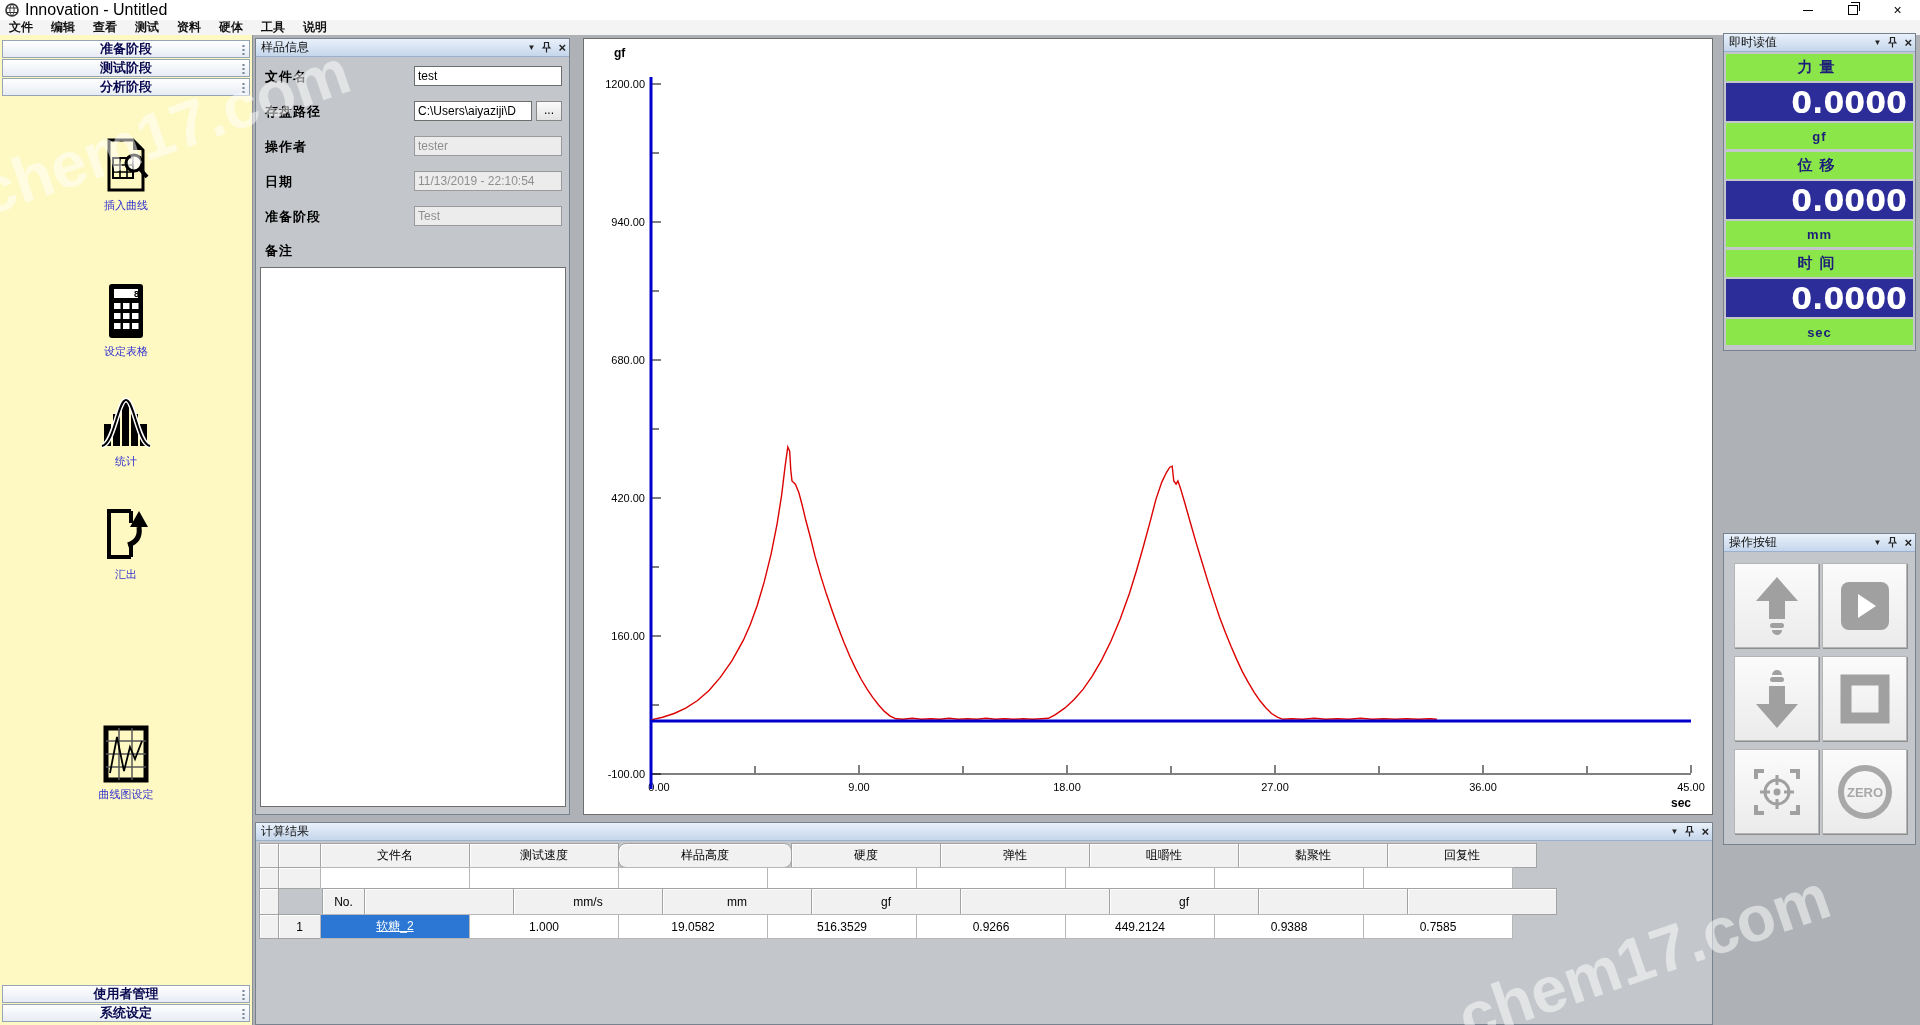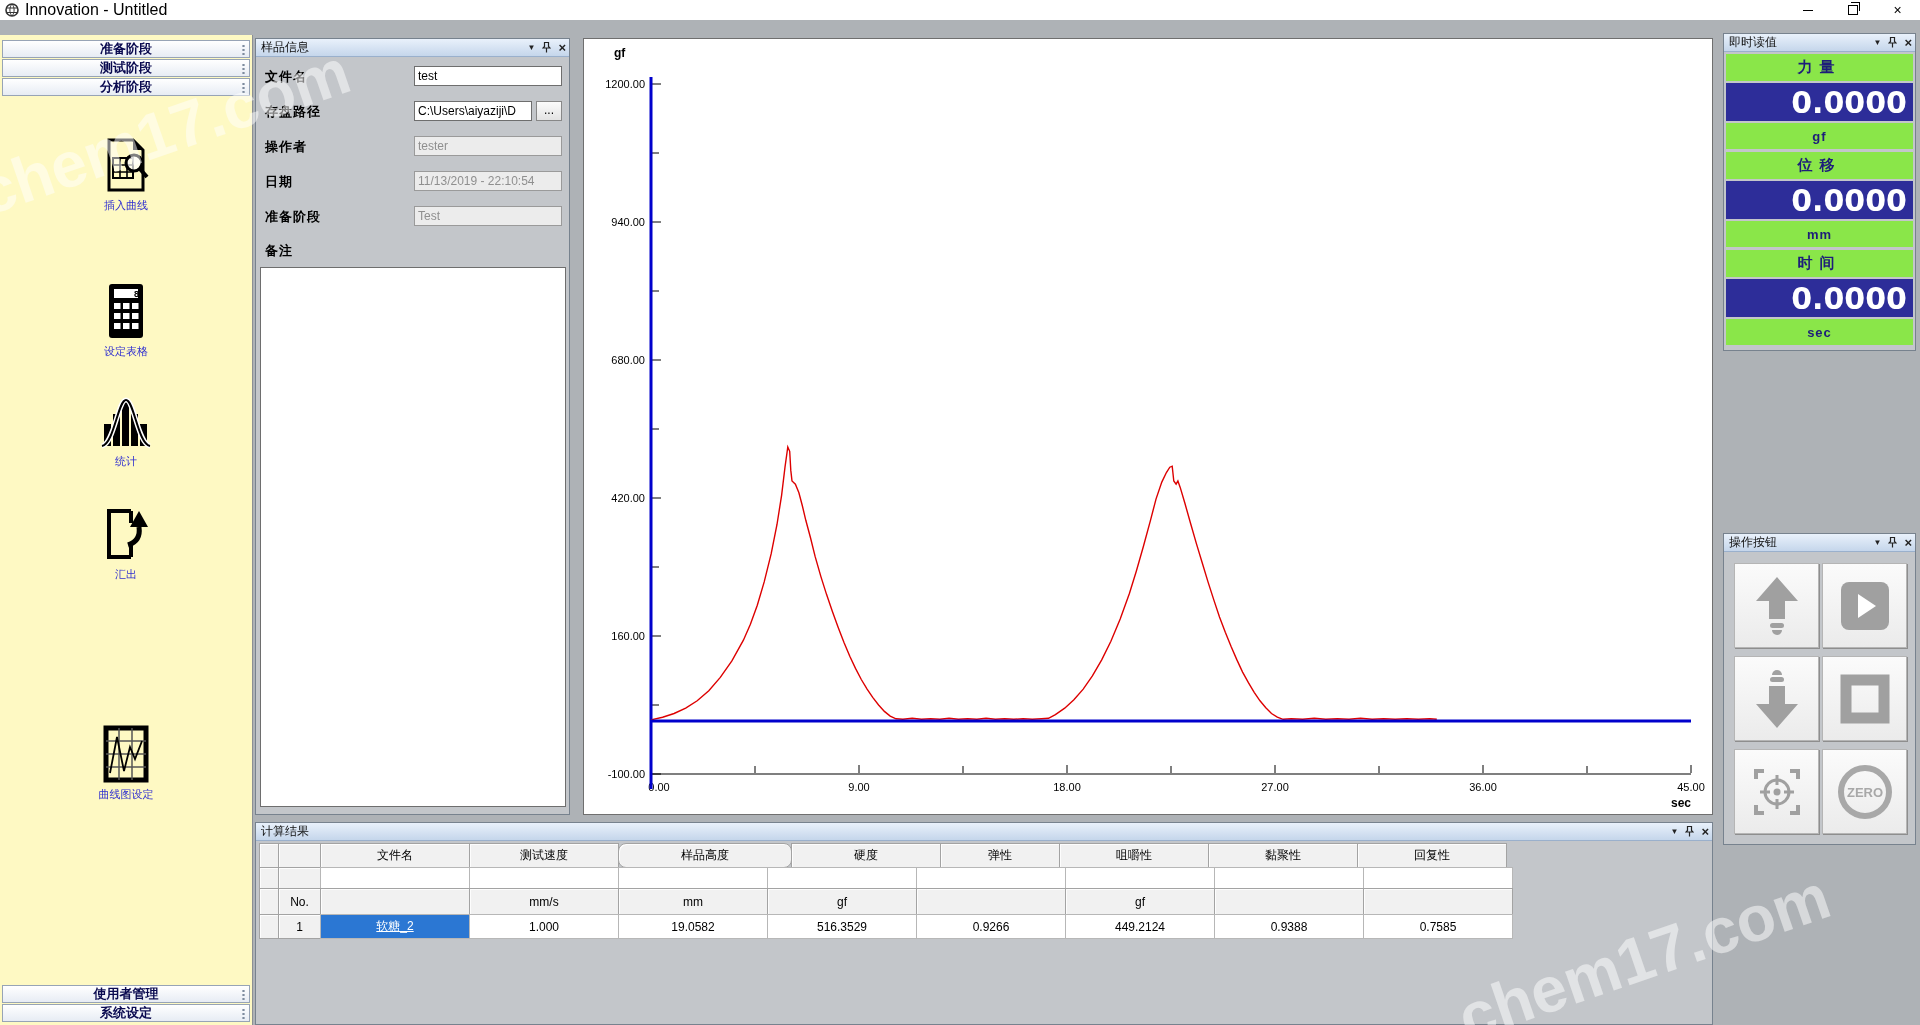--- a/index.html
+++ b/index.html
@@ -105,20 +105,30 @@
         </div>
       <div class="wbtn">
           <div class="glyph-restore"></div>
         </div>
       <div class="wbtn">
           <span>×</span>
         </div>
     </div>
   </div>
 
+  <div class="menubar">
+    <span class="menu-item">文件</span>
+    <span class="menu-item">编辑</span>
+    <span class="menu-item">查看</span>
+    <span class="menu-item">测试</span>
+    <span class="menu-item">资料</span>
+    <span class="menu-item">硬体</span>
+    <span class="menu-item">工具</span>
+    <span class="menu-item">说明</span>
+  </div>
 
   <div class="sidebar">
     <div class="stage-btn" style="top:5px;">
       <span>准备阶段</span>
         <span class="grip"></span>
     </div>
     <div class="stage-btn" style="top:24px;">
       <span>测试阶段</span>
         <span class="grip"></span>
     </div>
@@ -375,40 +385,40 @@
       </div>
     </div>
     <div id="results-table">
         <div class="trow">
           <div class="tcell c-hdr" style="width: 20px; height: 25px;"></div>
           <div class="tcell c-hdr" style="width: 43px; height: 25px;"></div>
           <div class="tcell c-hdr" style="width: 150px; height: 25px;">文件名</div>
           <div class="tcell c-hdr" style="width: 150px; height: 25px;">测试速度</div>
           <div class="tcell c-hdr" style="width: 174px; height: 25px; border-radius: 8px;">样品高度</div>
           <div class="tcell c-hdr" style="width: 150px; height: 25px;">硬度</div>
-          <div class="tcell c-hdr" style="width: 120px; height: 25px;">弹性</div>
+          <div class="tcell c-hdr" style="width: 150px; height: 25px;">弹性</div>
           <div class="tcell c-hdr" style="width: 150px; height: 25px;">咀嚼性</div>
           <div class="tcell c-hdr" style="width: 150px; height: 25px;">黏聚性</div>
           <div class="tcell c-hdr" style="width: 150px; height: 25px;">回复性</div>
         </div>
         <div class="trow">
           <div class="tcell c-hdr" style="width: 20px; height: 22px;"></div>
           <div class="tcell c-hdr" style="width: 43px; height: 22px;"></div>
           <div class="tcell c-blank" style="width: 150px; height: 22px;"></div>
           <div class="tcell c-blank" style="width: 150px; height: 22px;"></div>
           <div class="tcell c-blank" style="width: 150px; height: 22px;"></div>
           <div class="tcell c-blank" style="width: 150px; height: 22px;"></div>
           <div class="tcell c-blank" style="width: 150px; height: 22px;"></div>
           <div class="tcell c-blank" style="width: 150px; height: 22px;"></div>
           <div class="tcell c-blank" style="width: 150px; height: 22px;"></div>
           <div class="tcell c-blank" style="width: 150px; height: 22px;"></div>
         </div>
         <div class="trow">
           <div class="tcell c-hdr" style="width: 20px; height: 27px;"></div>
-          <div class="tcell c-hdr" style="width: 43px; height: 27px;">No.</div>
+          <div class="tcell c-hdr" style="width: 43px; height: 27px; margin-left: 44px;">No.</div>
           <div class="tcell c-hdr" style="width: 150px; height: 27px;"></div>
           <div class="tcell c-hdr" style="width: 150px; height: 27px;">mm/s</div>
           <div class="tcell c-hdr" style="width: 150px; height: 27px;">mm</div>
           <div class="tcell c-hdr" style="width: 150px; height: 27px;">gf</div>
           <div class="tcell c-hdr" style="width: 150px; height: 27px;"></div>
           <div class="tcell c-hdr" style="width: 150px; height: 27px;">gf</div>
           <div class="tcell c-hdr" style="width: 150px; height: 27px;"></div>
           <div class="tcell c-hdr" style="width: 150px; height: 27px;"></div>
         </div>
         <div class="trow">

